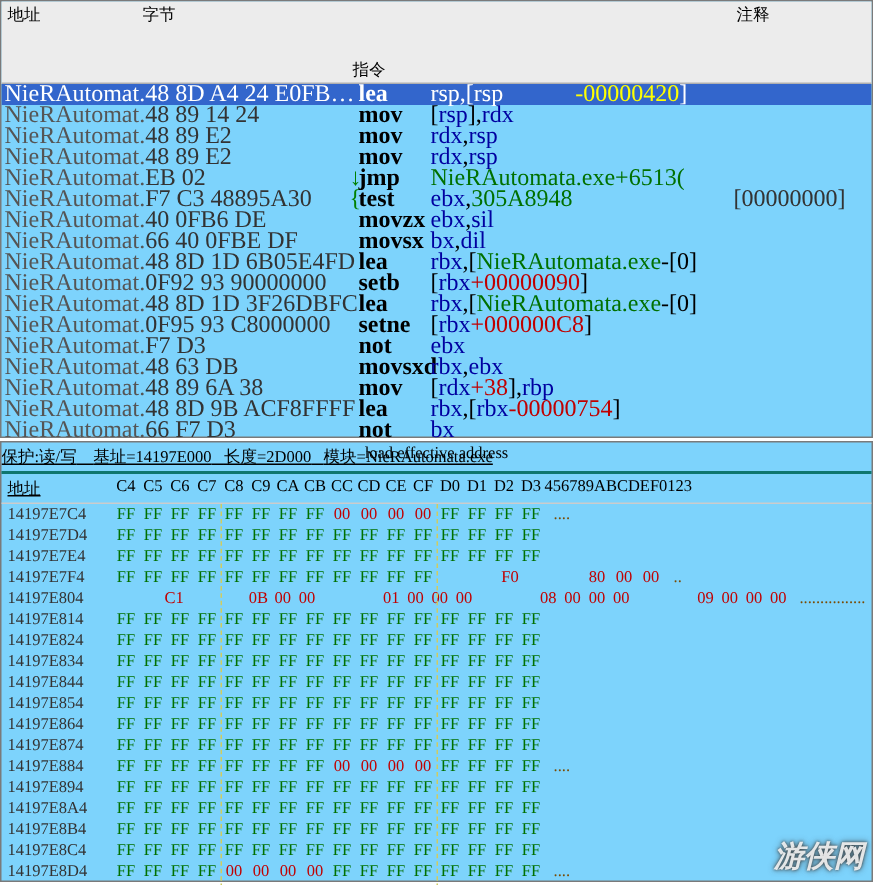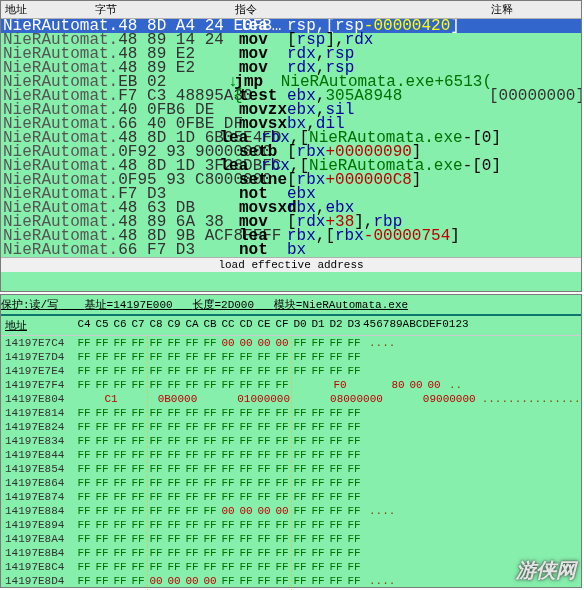--- a/index.html
+++ b/index.html
@@ -8,35 +8,36 @@
     font-size: 11px;
     background: #fff;
     color: #000;
     width: 584px;
     height: 590px;
     overflow: hidden;
     position: relative;
   }
   .pane {
     border: 1px solid #7a7a7a;
-    background: #86efac;
+    background: #7dd3fc;
+    font-family: Liberation Serif, serif;
   }
   .header-row {
     background: #ececec;
     border-bottom: 1px solid #b0b0b0;
     display: flex;
     font-size: 11px;
     padding: 1px 2px;
     white-space: nowrap;
     overflow: hidden;
   }
   .hcell { padding: 0 2px; color: #000; }
   .hcell.addr { width: 90px; }
   .hcell.bytes { width: 140px; }
-  .hcell.instr { width: 90px; }
+  .hcell.instr { width: 90px; margin-top: 37px; }
   .hcell.operand { flex: 1; }
   .hcell.comment { width: 90px; }
 
   .disasm-pane { width: 582px; height: 292px; margin: 0 0 2px 0; }
   .disasm-body { overflow: hidden; }
   .drow { display: flex; padding: 0 2px; font-size: 16px; line-height: 14px; white-space: nowrap; }
   .drow.selected { background: #3366cc; color: #fff; }
   .drow .addrcell { width: 90px; color: #333; display: flex; }
   .drow .addrcell .mod { color: #555; }
   .drow .bytescell { width: 140px; color: #333; letter-spacing: 0px; }
@@ -47,21 +48,21 @@
 
   .drow.selected .addrcell, .drow.selected .bytescell,
   .drow.selected .mnem, .drow.selected .op, .drow.selected .cmt,
   .drow.selected .addrcell .mod { color: inherit; }
   .op .blue { color: #0000a0; }
   .op .red { color: #c00000; }
   .op .green { color: #007000; }
   .drow.selected .op .blue,
   .drow.selected .op .red,
   .drow.selected .op .green { color: #fff; }
-  .drow.selected .op .val-yellow { color: #ffff00; }
+  .drow.selected .op .val-yellow { color: #ffff00; margin-left: 48px; }
 
   .status-bar {
     border-top: 1px solid #b0b0b0;
     background: #f0f0f0;
     font-size: 11px;
     text-align: center;
     padding: 1px 0;
   }
 
   .dump-pane { width: 582px; height: 294px; }

